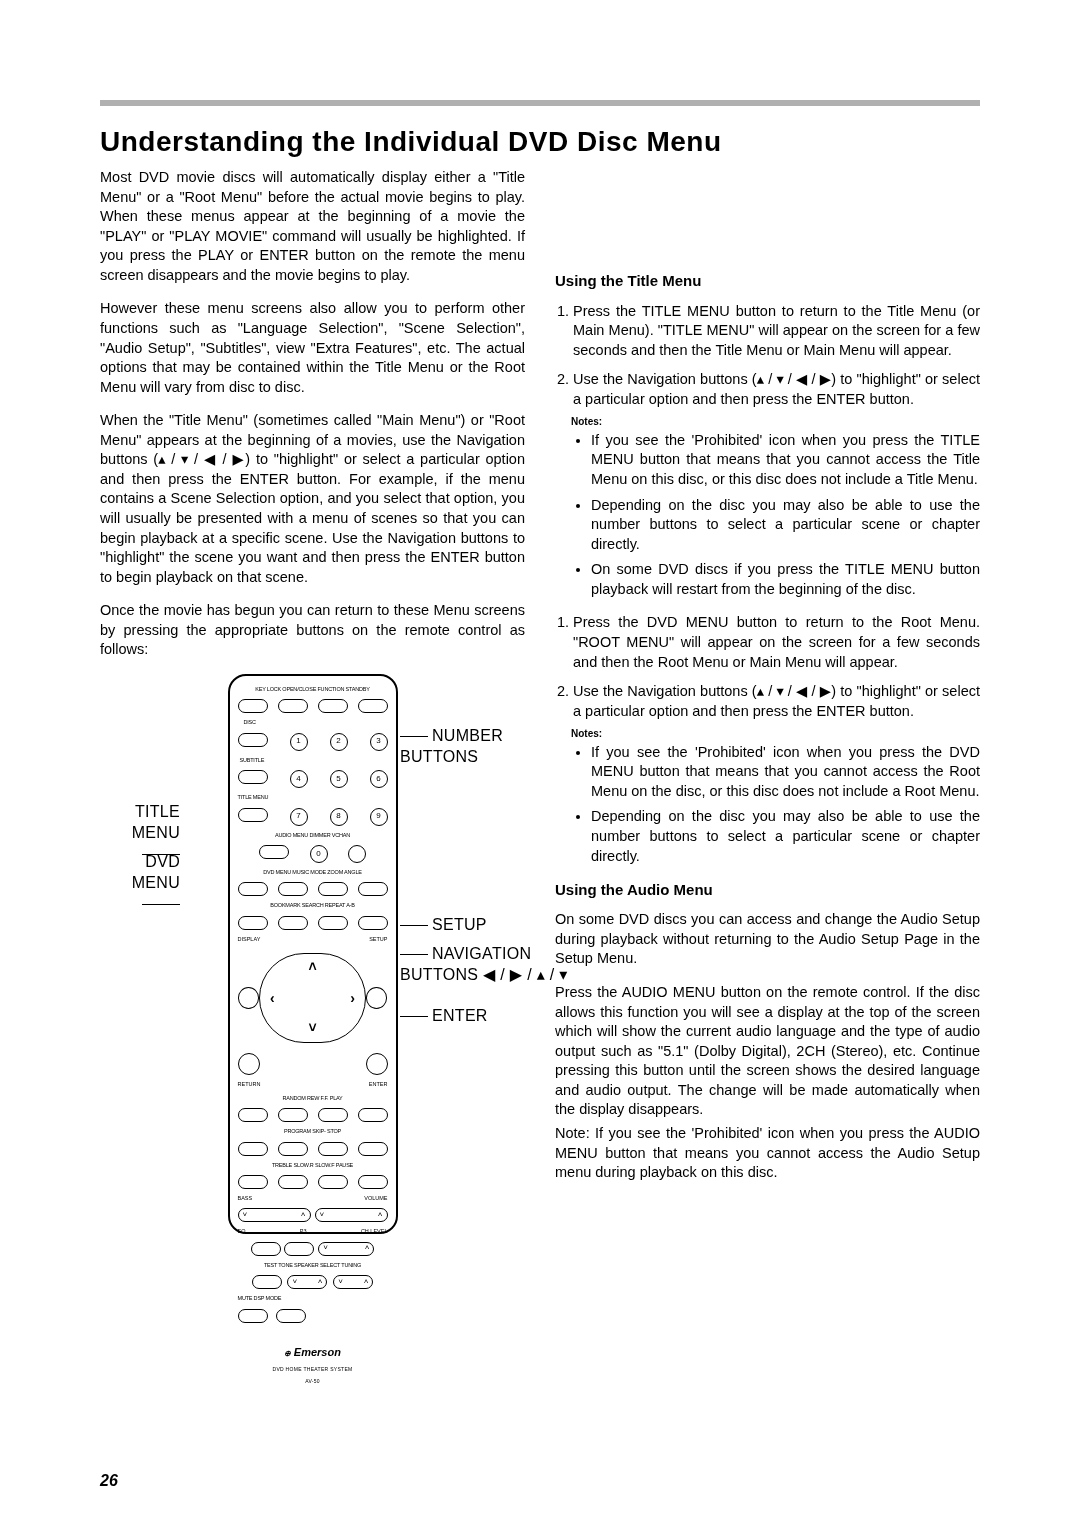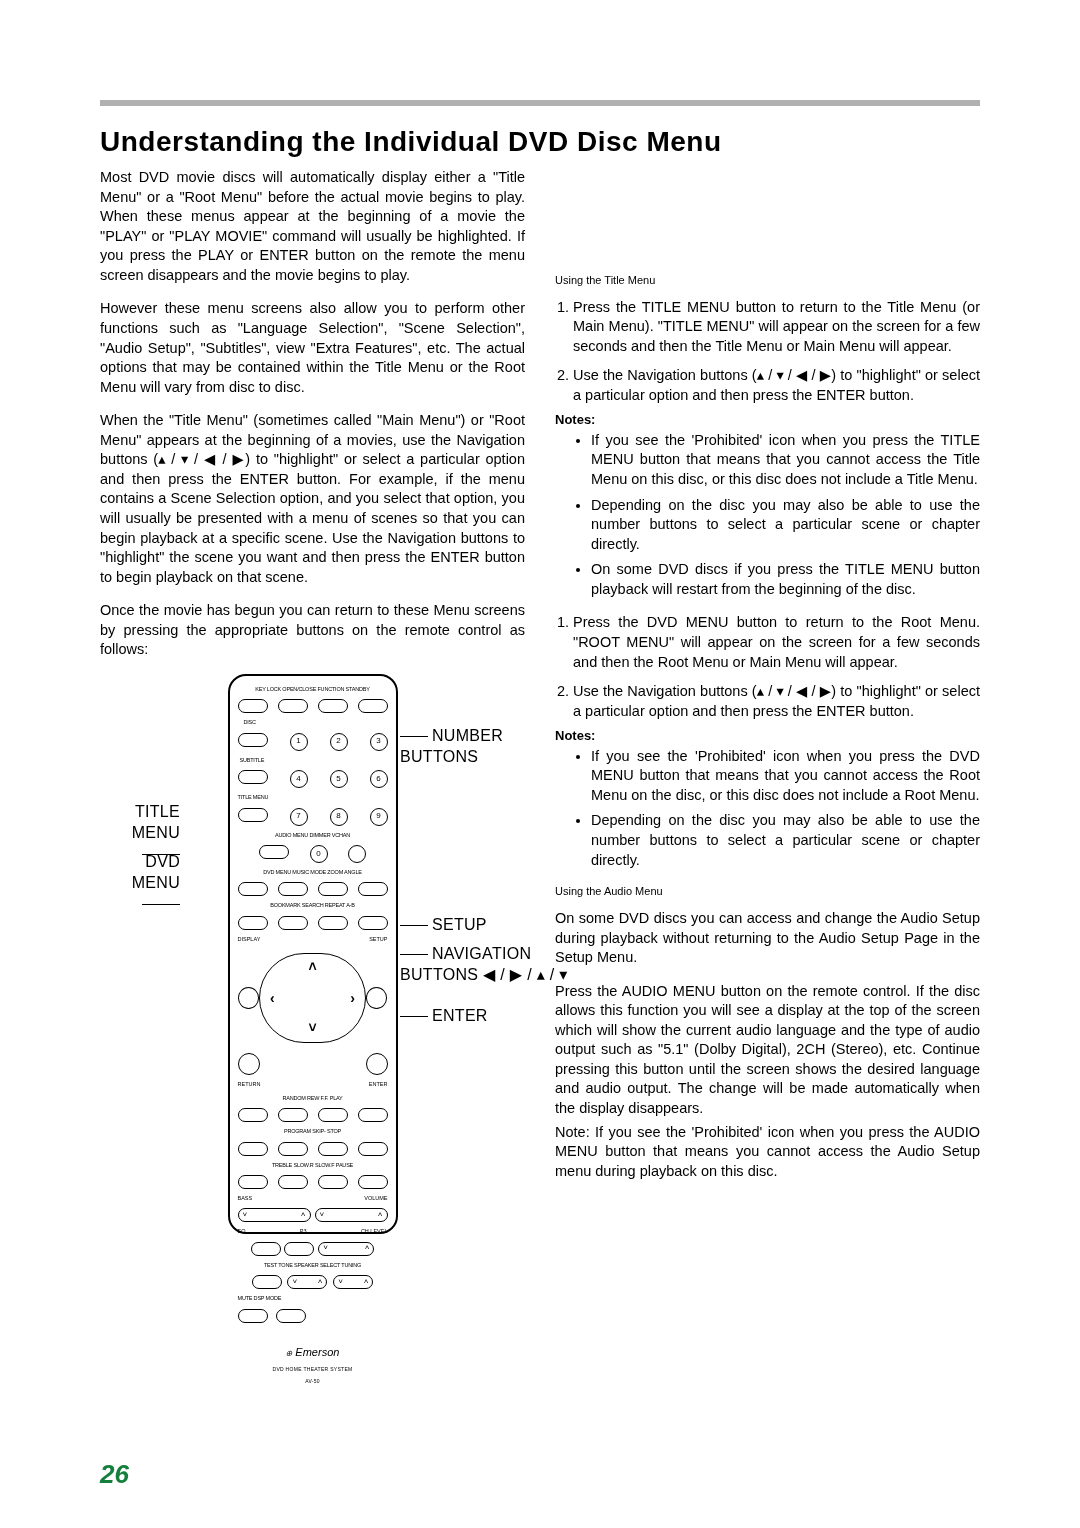--- a/index.html
+++ b/index.html
@@ -30,27 +30,27 @@
   }
   .col {
     flex: 1;
     font-size: 14.5px;
     line-height: 1.35;
     color: #000;
     text-align: justify;
   }
   .col p { margin-bottom: 14px; }
   h2 {
-    font-size: 11px;
-    font-weight: normal;
+    font-size: 15px;
+    font-weight: bold;
     margin: 6px 0 10px 0;
   }
   ol { margin: 0 0 6px 18px; }
   ol li { margin-bottom: 10px; text-align: justify; }
-  .notes-label { font-weight: bold; font-size: 13px; margin-bottom: 2px; margin-top:-4px; }
+  .notes-label { font-weight: bold; font-size: 10px; margin-bottom: 2px; margin-top:-4px;margin-left:16px; }
   ul { margin: 0 0 14px 36px; list-style: disc; }
   ul li { margin-bottom: 6px; text-align: justify; }
   .arrow { font-family: Arial, sans-serif; }
 
   
   .remote-wrap {
     display: flex;
     justify-content: center;
     margin-top: 6px;
     position: relative;
@@ -81,37 +81,37 @@
   }
   .navpad .chev { position:absolute; font-size:14px; font-weight:bold; }
   .navpad .up { top:4px; }
   .navpad .down { bottom:4px; }
   .navpad .left { left:10px; }
   .navpad .right { right:10px; }
   .sidecirc { width:22px; height:22px; border:1.5px solid #000; border-radius:50%; }
   .navrow { display:flex; align-items:center; justify-content:space-between; width:100%; }
   .volrow { display:flex; justify-content:space-between; width:100%; align-items:center; gap:4px; }
   .wide-pill { flex:1; height:14px; border:1.5px solid #000; border-radius:8px; display:flex; align-items:center; justify-content:space-between; padding:0 4px; font-size:8px; }
-  .brand { font-size:11px; font-style:italic; font-weight:normal; margin-top:6px; }
+  .brand { font-size:11px; font-style:italic; font-weight:bold; margin-top:6px; }
   .brand-sub { font-size:5px; letter-spacing:0.3px; }
   .sep { width:90%; height:1px; background:#000; margin:2px 0; }
 
   
   .callout { position:absolute; font-size:16px; letter-spacing:0.3px; line-height:1.3; }
   .callout.left { text-align:right; }
   .callout .line { display:inline-block; border-top:1px solid #000; vertical-align:middle; }
 
   .page-num {
     position: absolute;
     bottom: 38px;
     left: 100px;
-    font-size: 26px;
+    font-size: 16px;
     font-weight: bold;
     font-style: italic;
-    color: #15803d;
+    color: #000000;
   }
 </style>
 </head>
 <body>
 
 <div class="top-rule"></div>
 
 <h1>Understanding the Individual DVD Disc Menu</h1>
 
 <div class="cols">

